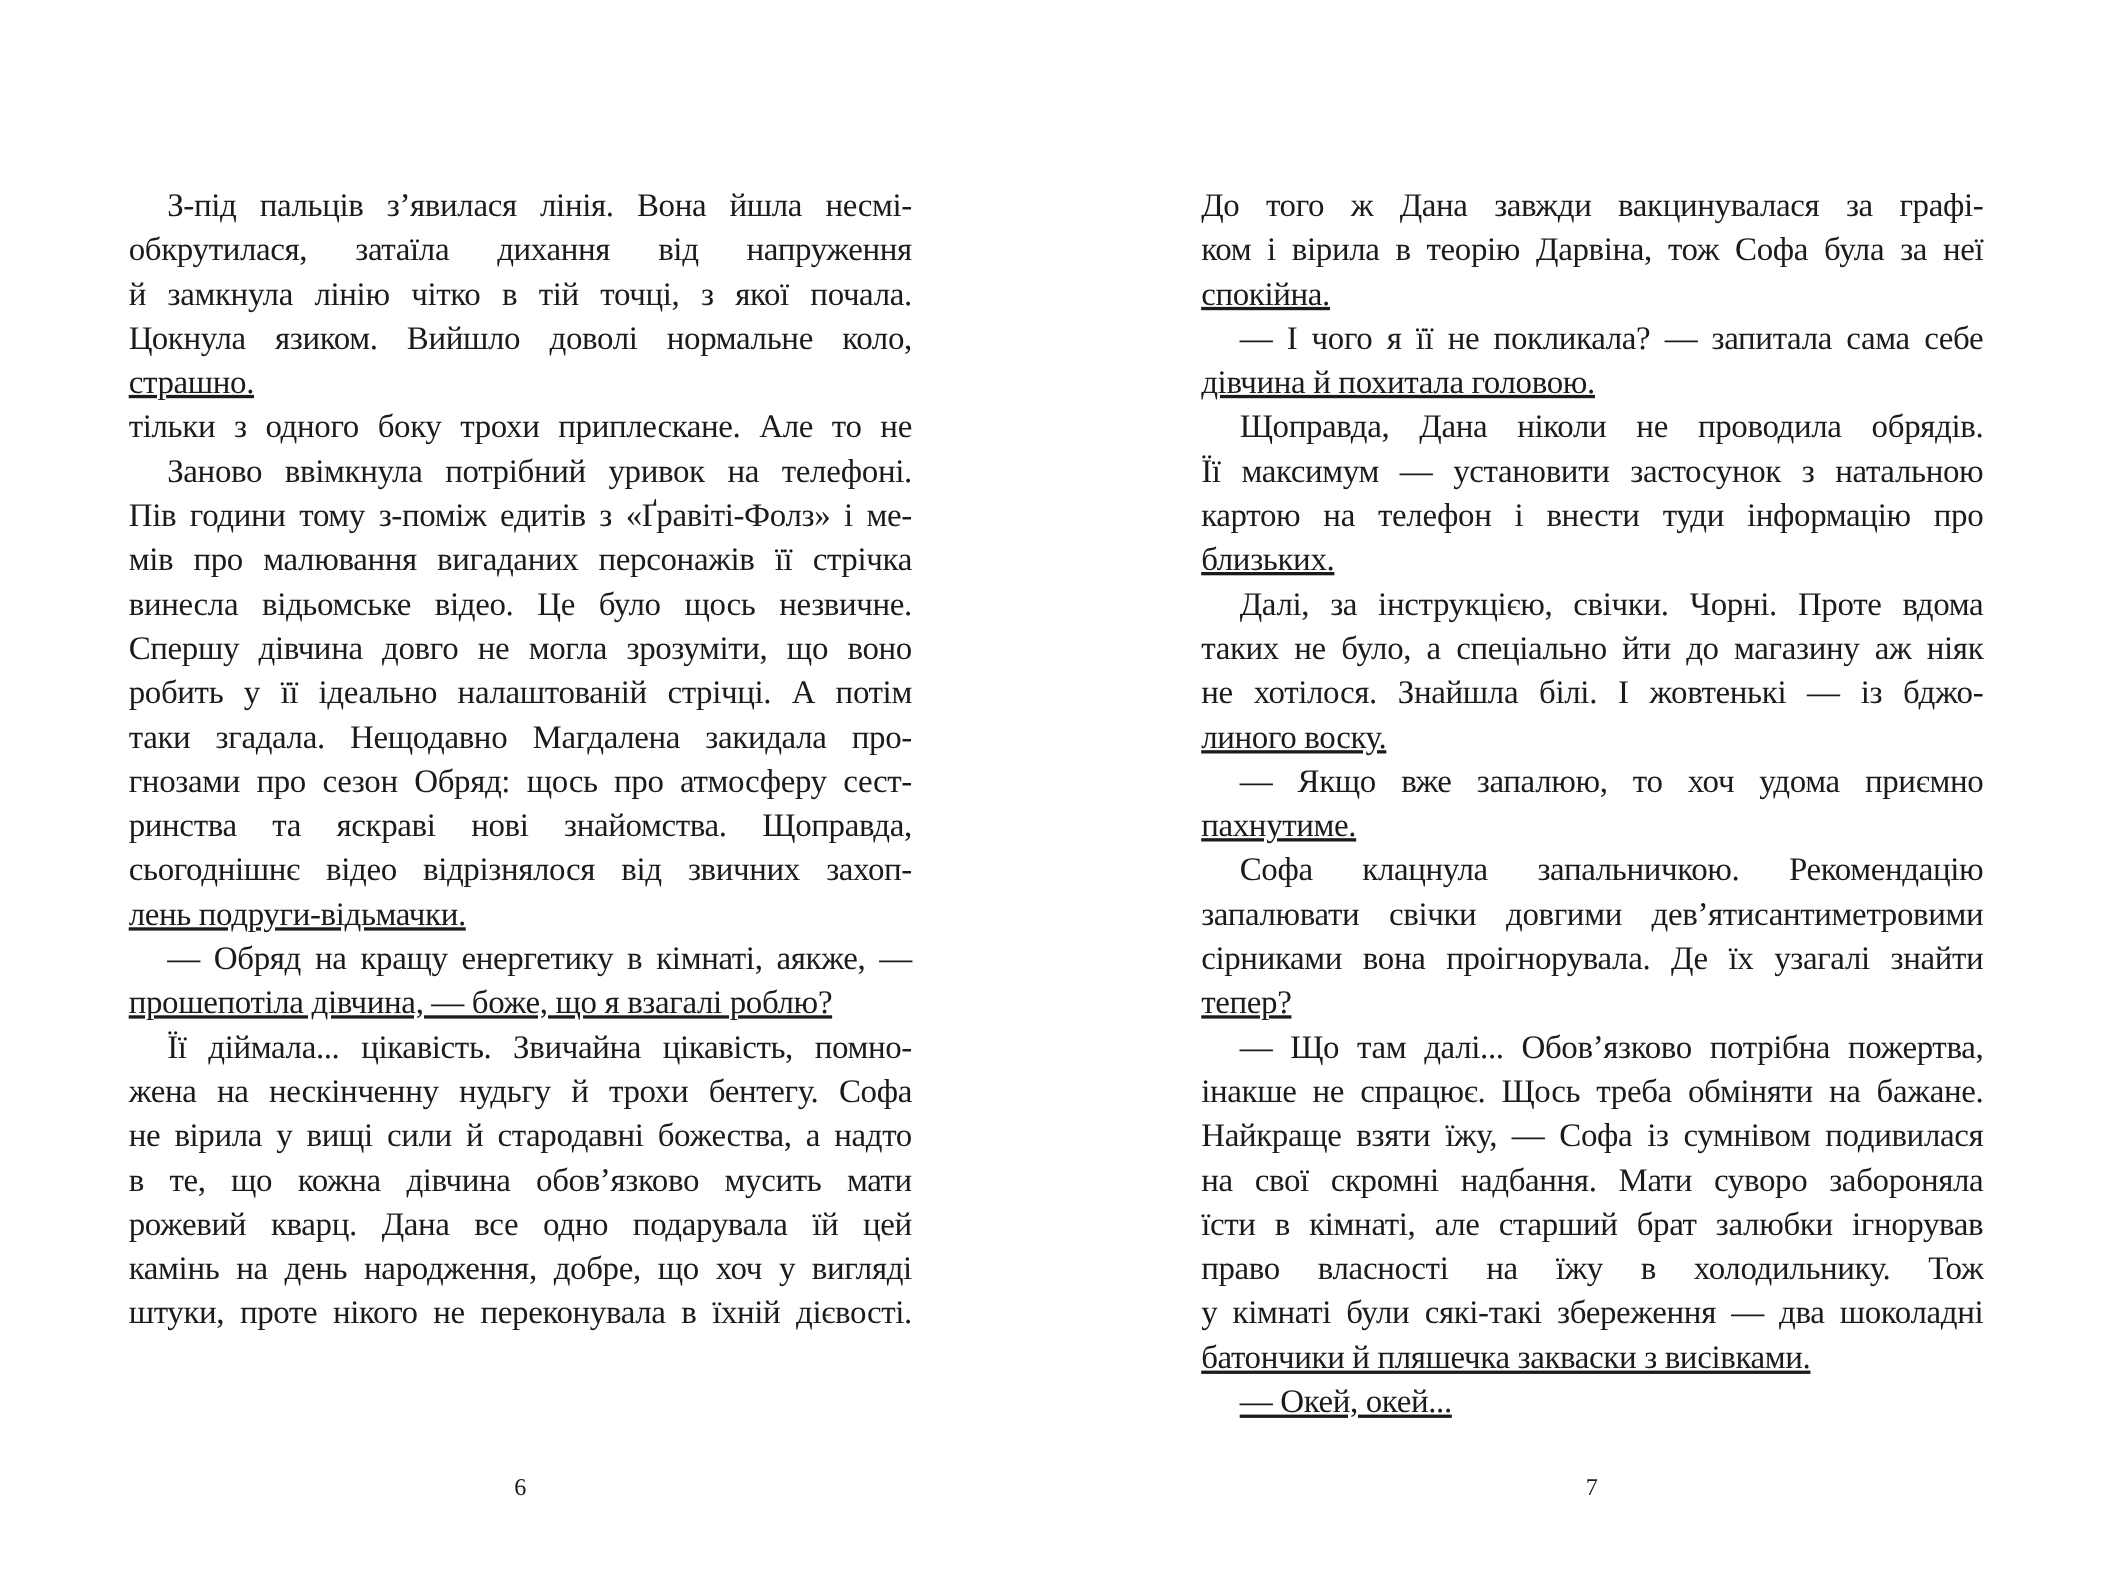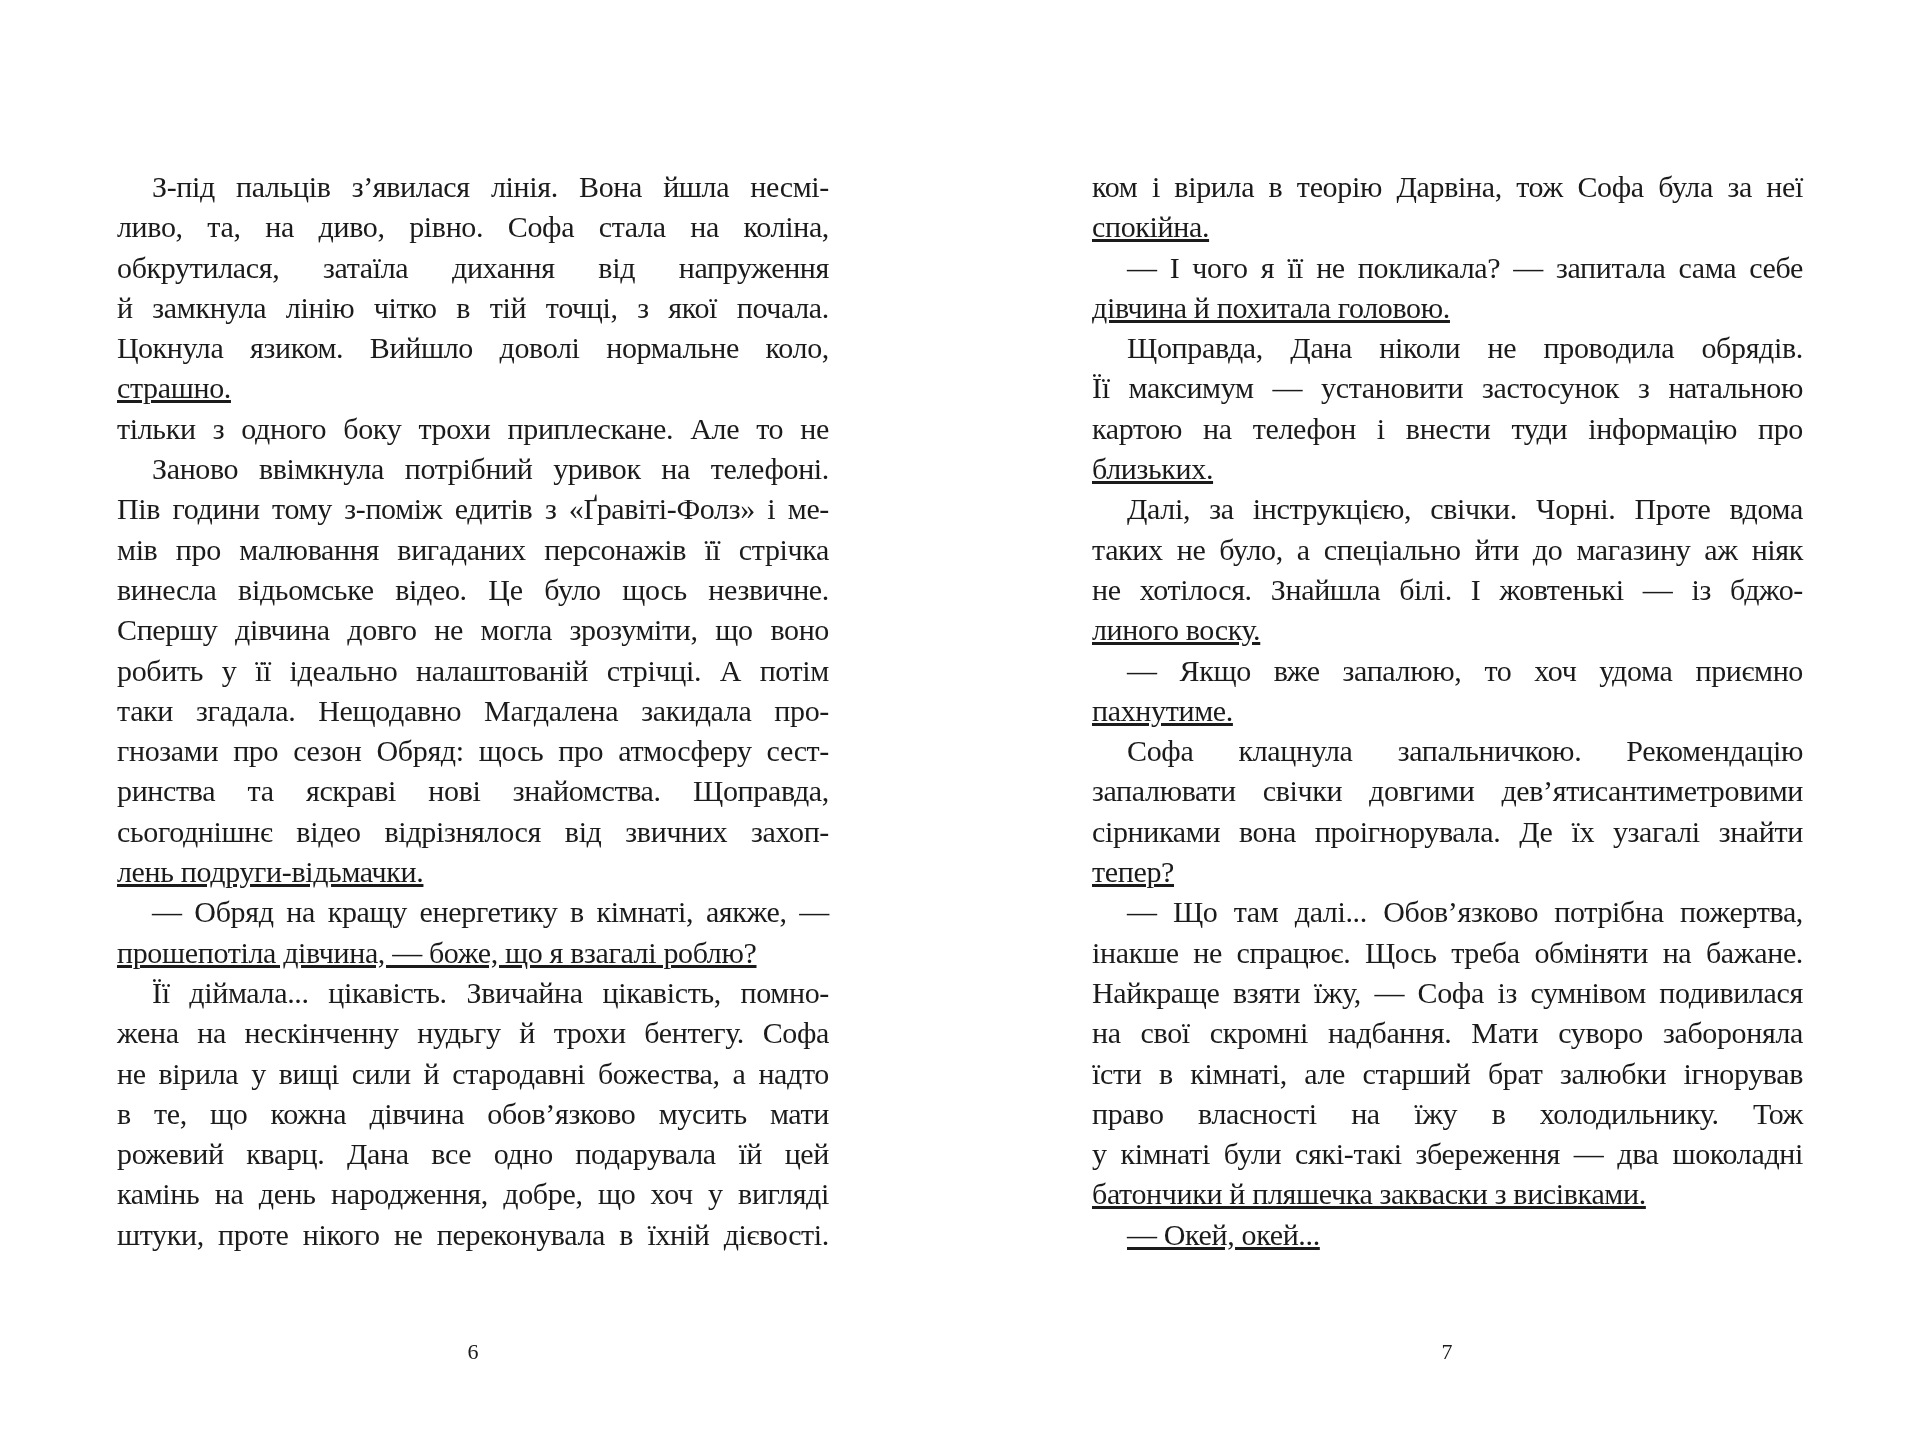--- a/index.html
+++ b/index.html
@@ -52,21 +52,20 @@
   }
   .page-left .page-number { left: 443px; }
   .page-right .page-number { left: 457px; }
 </style>
 </head>
 <body>
 
 <div class="page page-left">
   <div class="text-block" id="left-text">
       <span class="line indent">З-під пальців з’явилася лінія. Вона йшла несмі-</span>
-      <span class="line">ливо, та, на диво, рівно. Софа стала на коліна,</span>
       <span class="line">обкрутилася, затаїла дихання від напруження</span>
       <span class="line">й замкнула лінію чітко в тій точці, з якої почала.</span>
       <span class="line">Цокнула язиком. Вийшло доволі нормальне коло,</span>
       <span class="line last">страшно.</span>
       <span class="line">тільки з одного боку трохи приплескане. Але то не</span>
       <span class="line indent">Заново ввімкнула потрібний уривок на телефоні.</span>
       <span class="line">Пів години тому з-поміж едитів з «Ґравіті-Фолз» і ме-</span>
       <span class="line">мів про малювання вигаданих персонажів її стрічка</span>
       <span class="line">винесла відьомське відео. Це було щось незвичне.</span>
       <span class="line">Спершу дівчина довго не могла зрозуміти, що воно</span>
@@ -84,20 +83,21 @@
       <span class="line">в те, що кожна дівчина обов’язково мусить мати</span>
       <span class="line">рожевий кварц. Дана все одно подарувала їй цей</span>
       <span class="line">камінь на день народження, добре, що хоч у вигляді</span>
       <span class="line">штуки, проте нікого не переконувала в їхній дієвості.</span>
     </div>
   <div class="page-number">6</div>
 </div>
 
 <div class="page page-right">
   <div class="text-block" id="right-text">
+      <span class="line">До того ж Дана завжди вакцинувалася за графі-</span>
       <span class="line">ком і вірила в теорію Дарвіна, тож Софа була за неї</span>
       <span class="line last">спокійна.</span>
       <span class="line indent">— І чого я її не покликала? — запитала сама себе</span>
       <span class="line last">дівчина й похитала головою.</span>
       <span class="line indent">Щоправда, Дана ніколи не проводила обрядів.</span>
       <span class="line">Її максимум — установити застосунок з натальною</span>
       <span class="line">картою на телефон і внести туди інформацію про</span>
       <span class="line last">близьких.</span>
       <span class="line indent">Далі, за інструкцією, свічки. Чорні. Проте вдома</span>
       <span class="line">таких не було, а спеціально йти до магазину аж ніяк</span>

